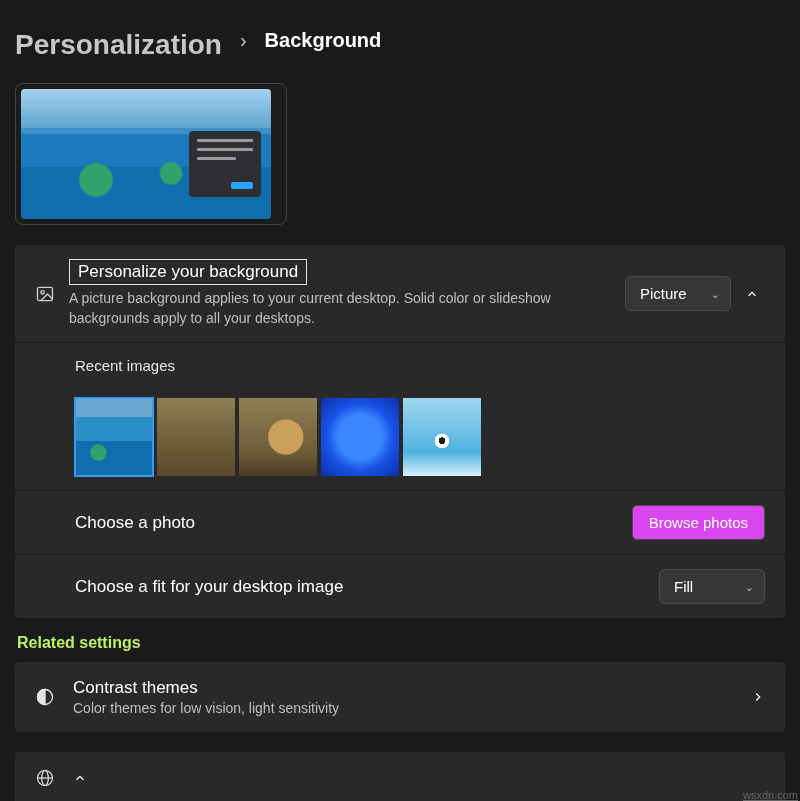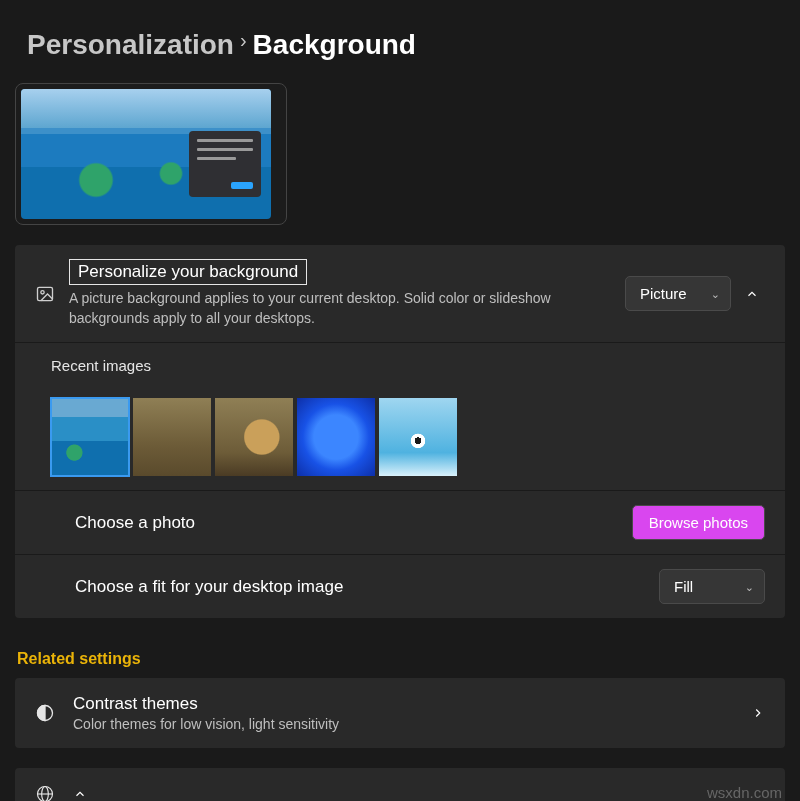--- a/index.html
+++ b/index.html
@@ -10,36 +10,35 @@
     font-family: "Segoe UI", Arial, sans-serif;
     width: 800px;
     height: 801px;
     overflow: hidden;
   }
   body { padding: 15px; box-sizing: border-box; }
 
   .breadcrumb {
     display: flex;
     align-items: flex-start;
-    gap: 6px;
+    gap: 18px;
     margin-top: 14px;
     margin-bottom: 22px;
-    margin-left: 12px;
   }
   .breadcrumb .parent {
     font-size: 28px;
     font-weight: 600;
     color: #c7c7c7;
   }
   .breadcrumb .sep {
     font-size: 20px;
     color: #c7c7c7;
   }
   .breadcrumb .current {
-    font-size: 28px;
+    font-size: 20px;
     font-weight: 600;
     color: #ffffff;
   }
 
   .preview-card {
     width: 260px;
     border: 1px solid #444;
     border-radius: 8px;
     padding: 5px;
     background:#1c1c1c;
@@ -175,44 +174,45 @@
     border:1px solid #4a4a4a;
     border-radius:5px;
     padding:8px 16px;
     font-size:15px;
     color:#fff;
   }
 
   .related-heading, .section-heading {
     font-size:16px;
     font-weight:600;
-    color:#eab308;
-    margin:32px 0 10px 2px;
+    color:#bef264;
+    margin:16px 0 10px 2px;
   }
 
   .list-card {
     background:#292929;
     border-radius:4px;
   }
   .list-row {
     display:flex;
     align-items:center;
     padding:16px 20px;
     gap:18px;
     border-bottom:1px solid #1a1a1a;
   }
   .list-row:last-child { border-bottom:none; }
   .list-title { font-size:17px; color:#fff; }
   .list-sub { font-size:14px; color:#bfbfbf; margin-top:2px; }
 
   .footer-credit {
     position:fixed;
-    bottom:0; right:18px;
-    font-size:15px;
+    bottom:0; right:2px;
+    font-size:11px;
     color:#666;
+    text-decoration:underline;
   }
 
   
   svg { display:block; }
 </style>
 </head>
 <body>
 
 <div class="breadcrumb">
   <span class="parent">Personalization</span>
@@ -250,21 +250,21 @@
         <span class="chev">⌄</span>
       </div>
       <div class="chevron-btn">
         <svg width="14" height="14" viewBox="0 0 24 24" fill="none" stroke="#fff" stroke-width="2">
             <path d="M6 15l6-6 6 6"></path>
           </svg>
       </div>
     </div>
   </div>
 
-  <div class="row" style="flex-direction:column; align-items:flex-start; padding-left:36px;">
+  <div class="row" style="flex-direction:column; align-items:flex-start; padding-left:60px;">
     <div class="section-title light">Recent images</div>
     <div class="thumbs-row">
       <div class="thumb t1 active"></div>
       <div class="thumb t2"></div>
       <div class="thumb t3"></div>
       <div class="thumb t4"></div>
       <div class="thumb t5"></div>
     </div>
   </div>
 

